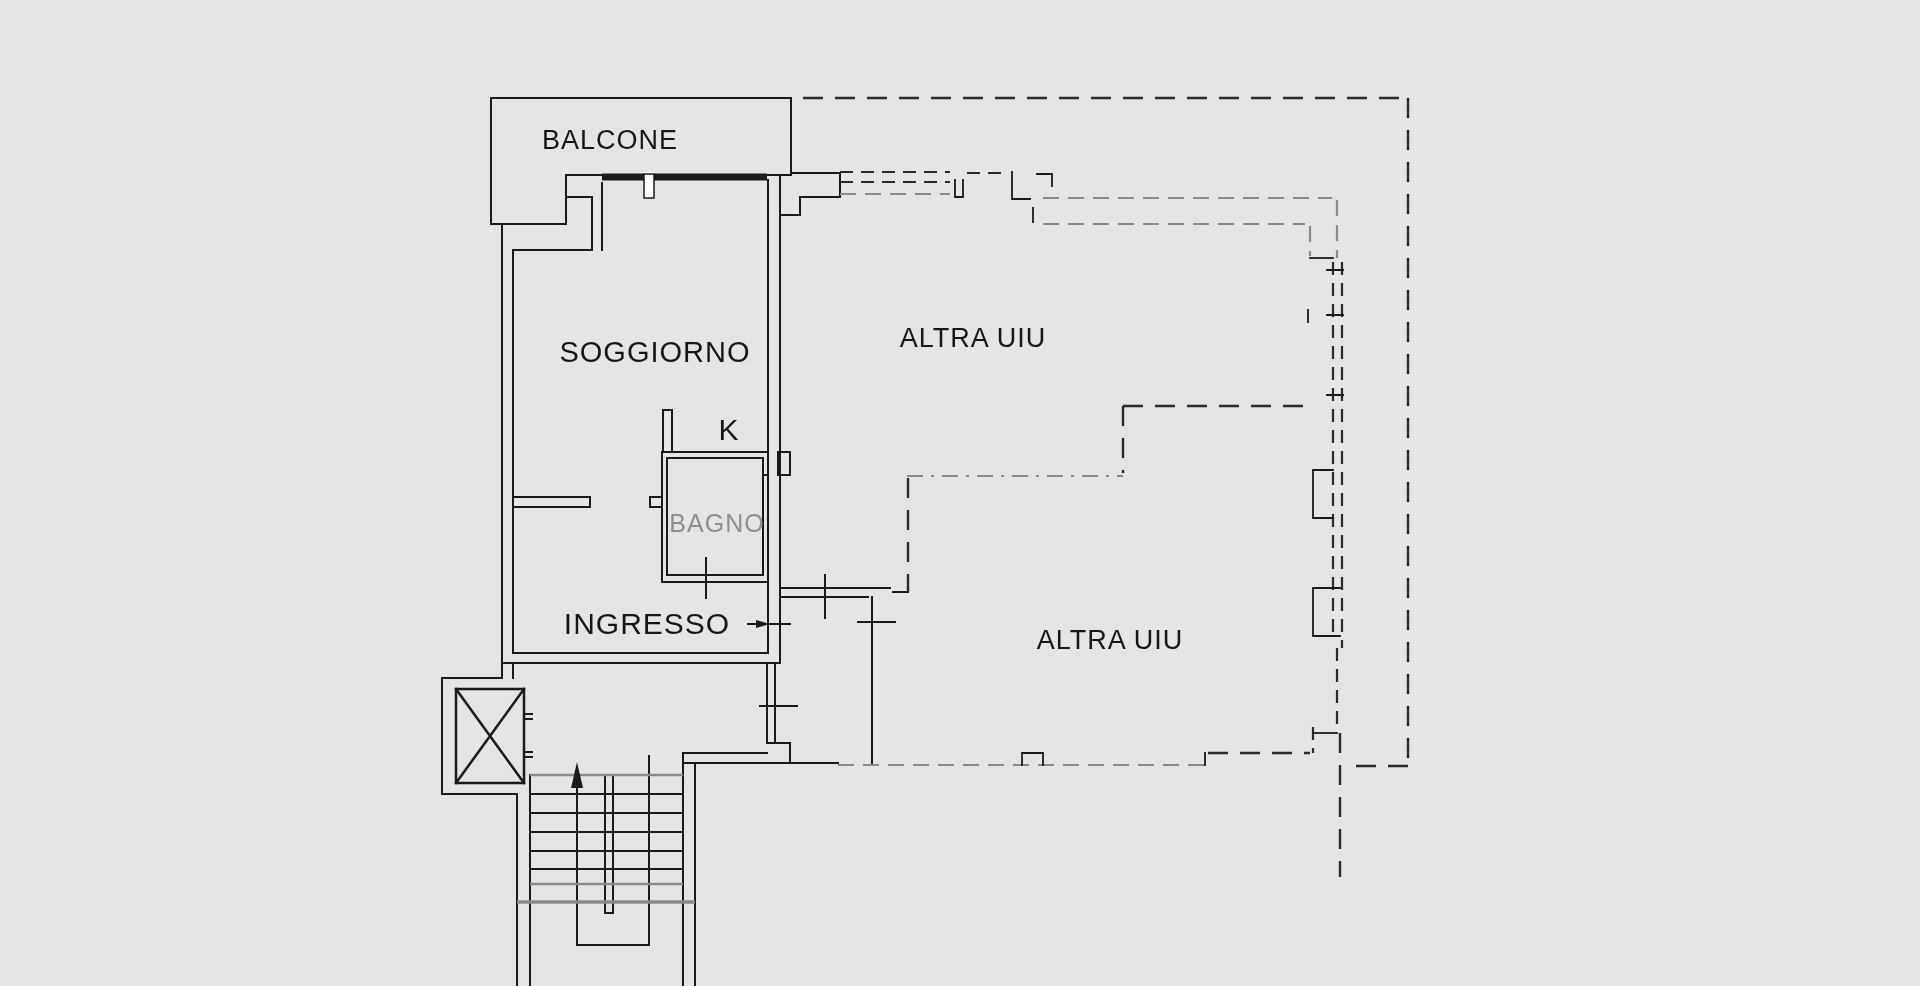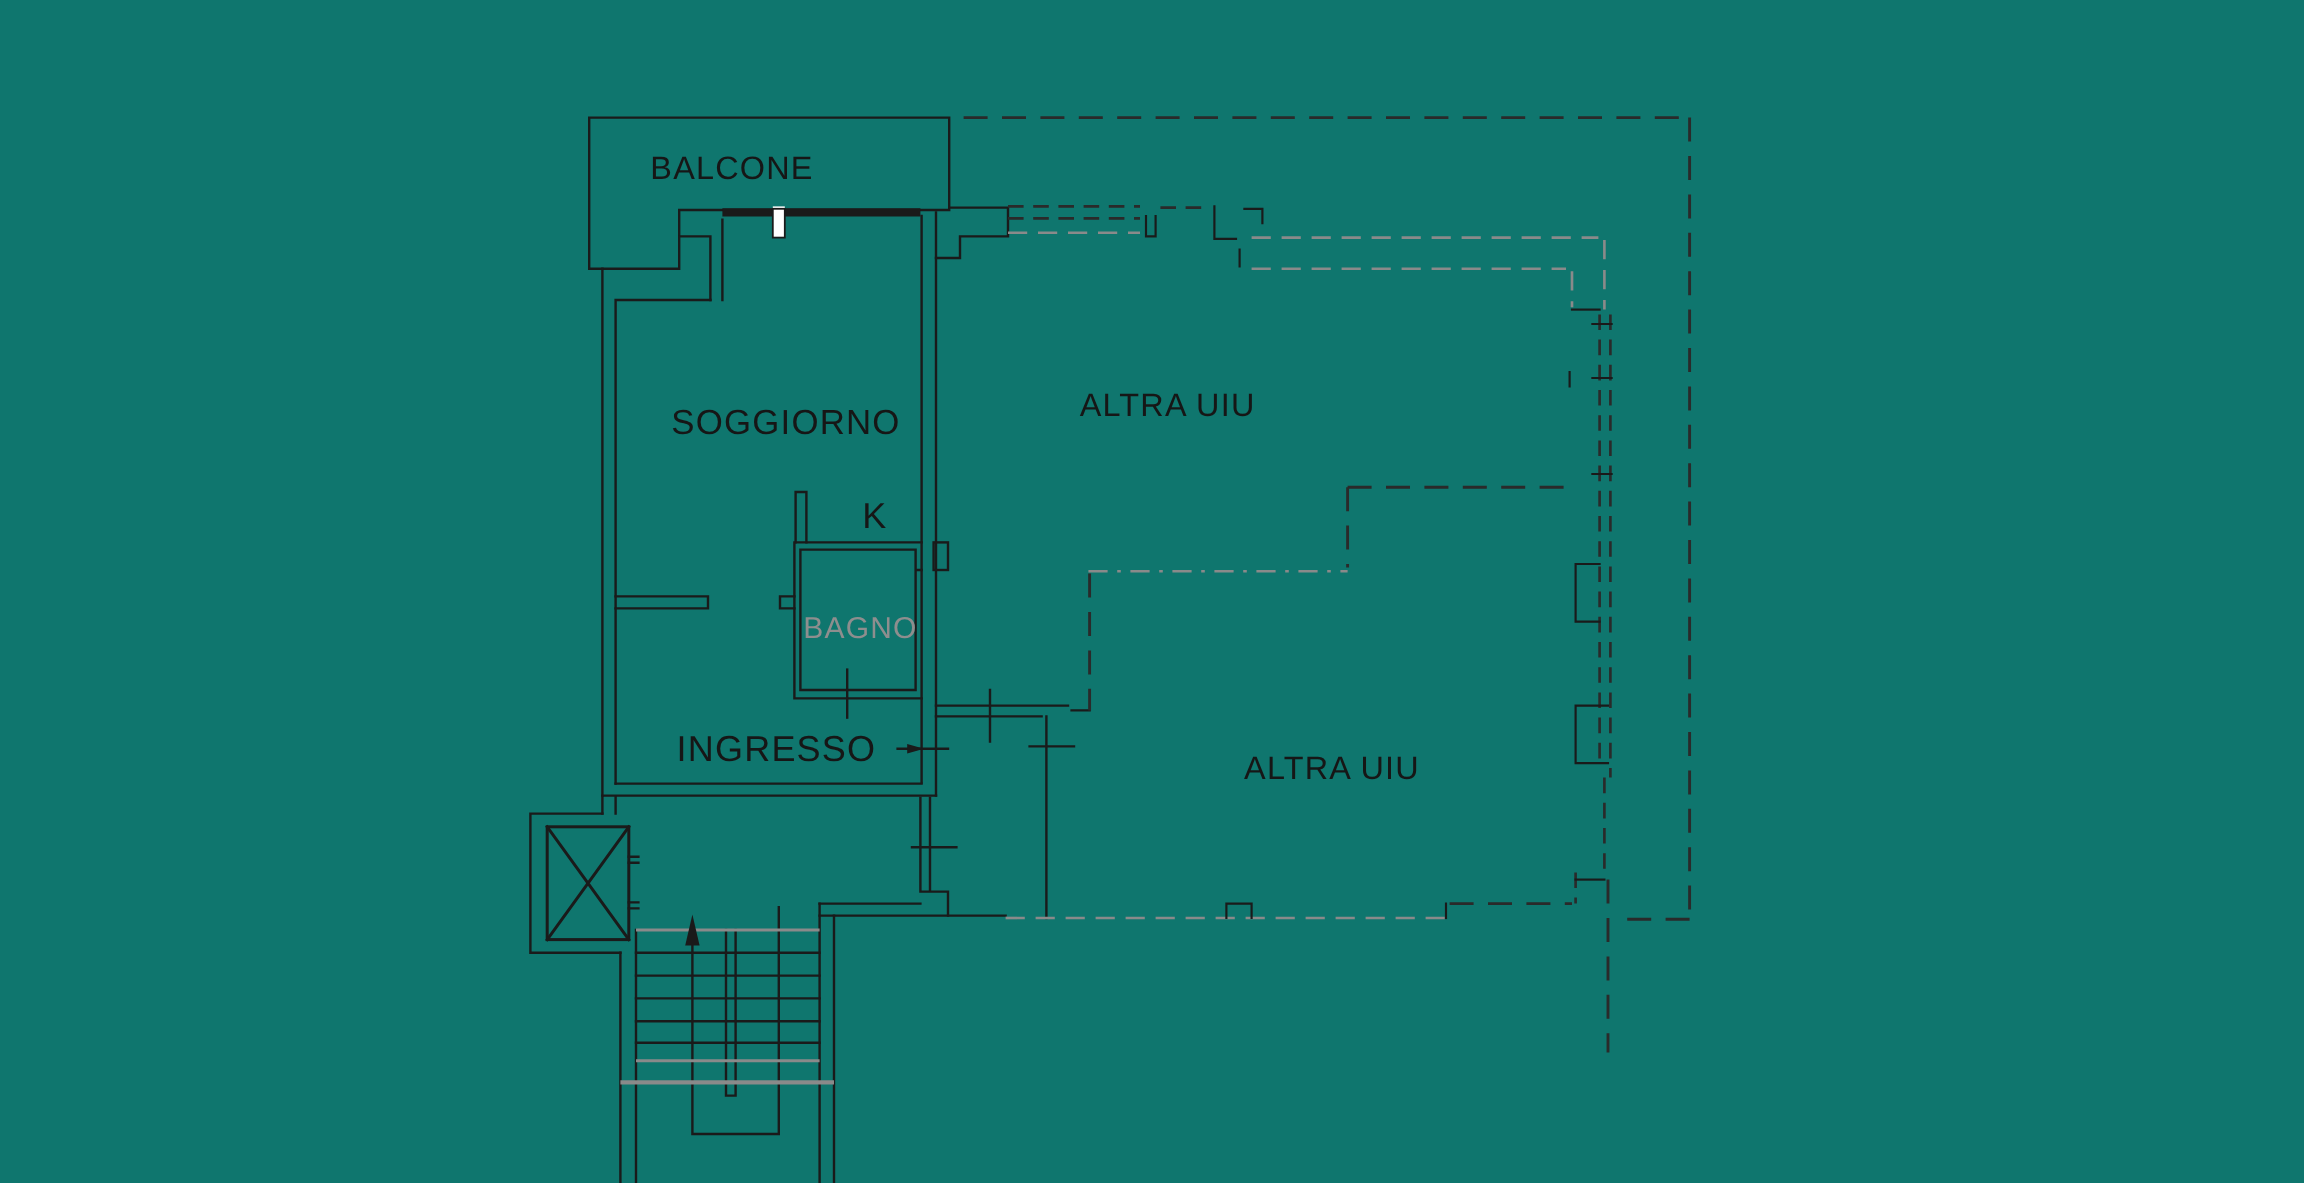--- a/index.html
+++ b/index.html
@@ -1,16 +1,16 @@
 <!DOCTYPE html>
 <html><head>
 <meta charset="utf-8">
 <style>
   html,body{margin:0;padding:0;background:#ffffff;width:1920px;height:986px;overflow:hidden;}
-  .plan-wrap{position:relative;width:1920px;height:986px;background:#0f766e;}
+  .plan-wrap{position:relative;width:1920px;height:986px;background:#e5e5e5;}
   svg{display:block;}
   text{font-family:"Liberation Sans","DejaVu Sans",sans-serif;letter-spacing:1px;}
   .room-label{fill:#161616;}
   .room-label-gray{fill:#8e8e8e;}
 </style>
 </head>
 <body>
 
 <div class="plan-wrap">
 <svg width="1920" height="986" viewBox="0 0 1920 986">

